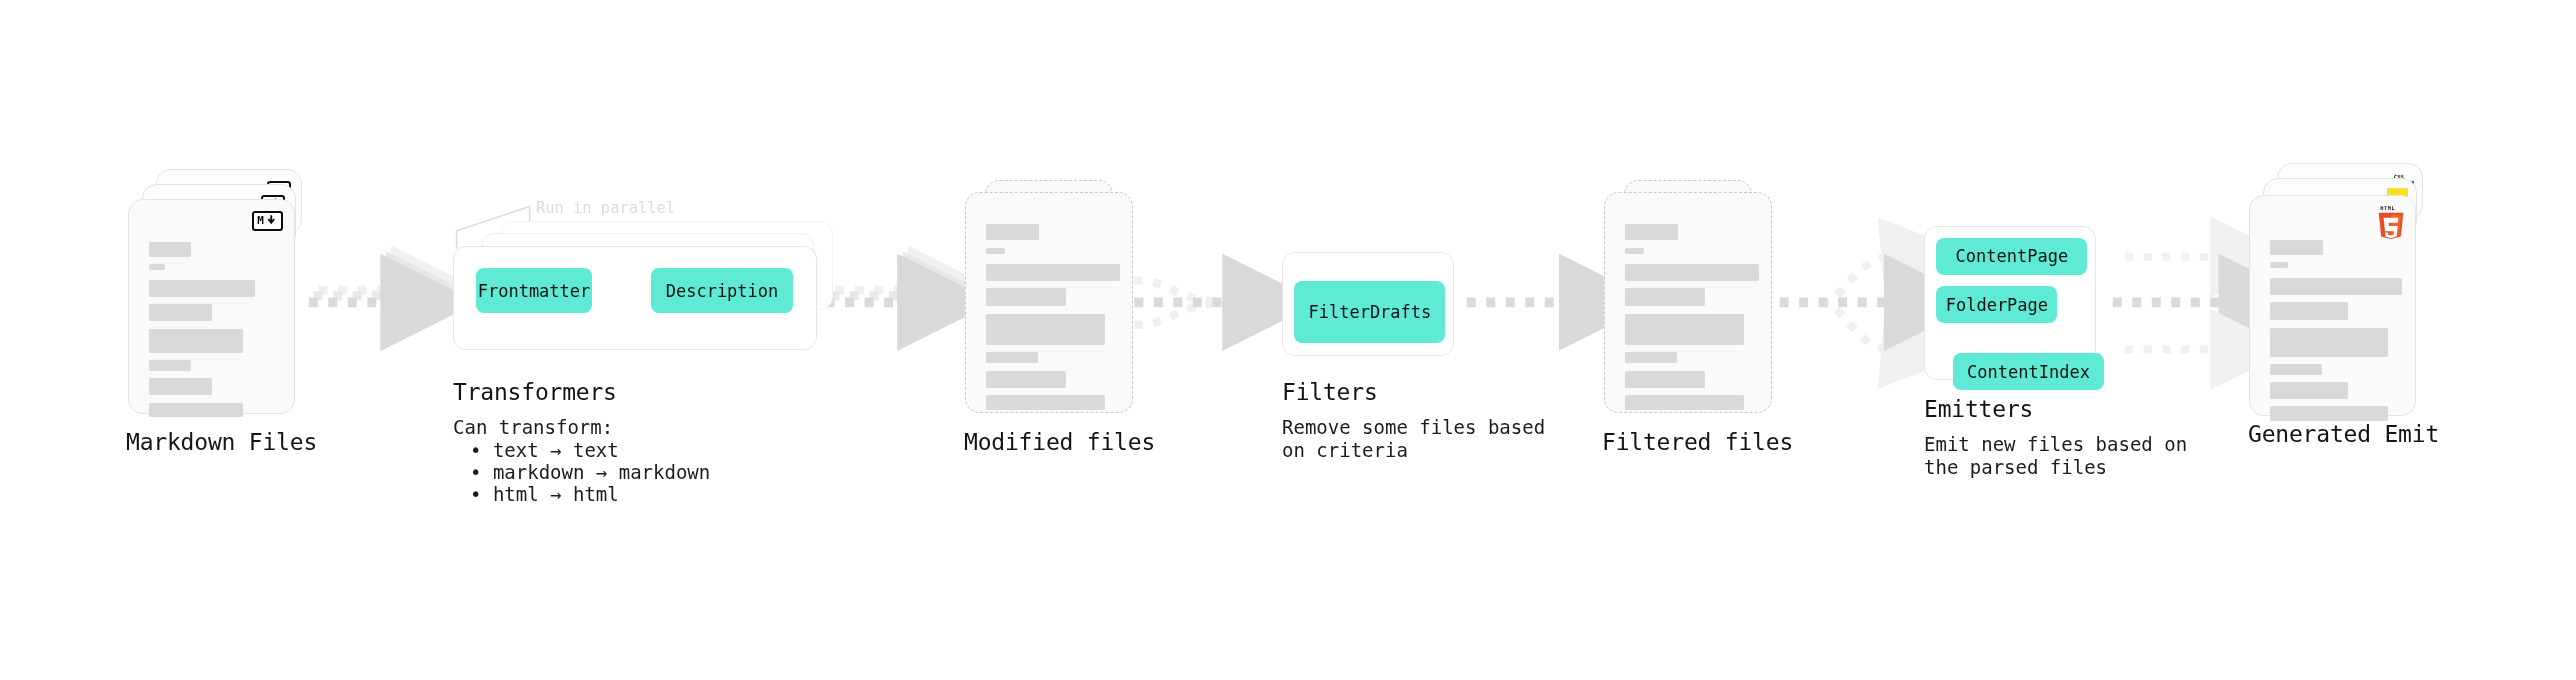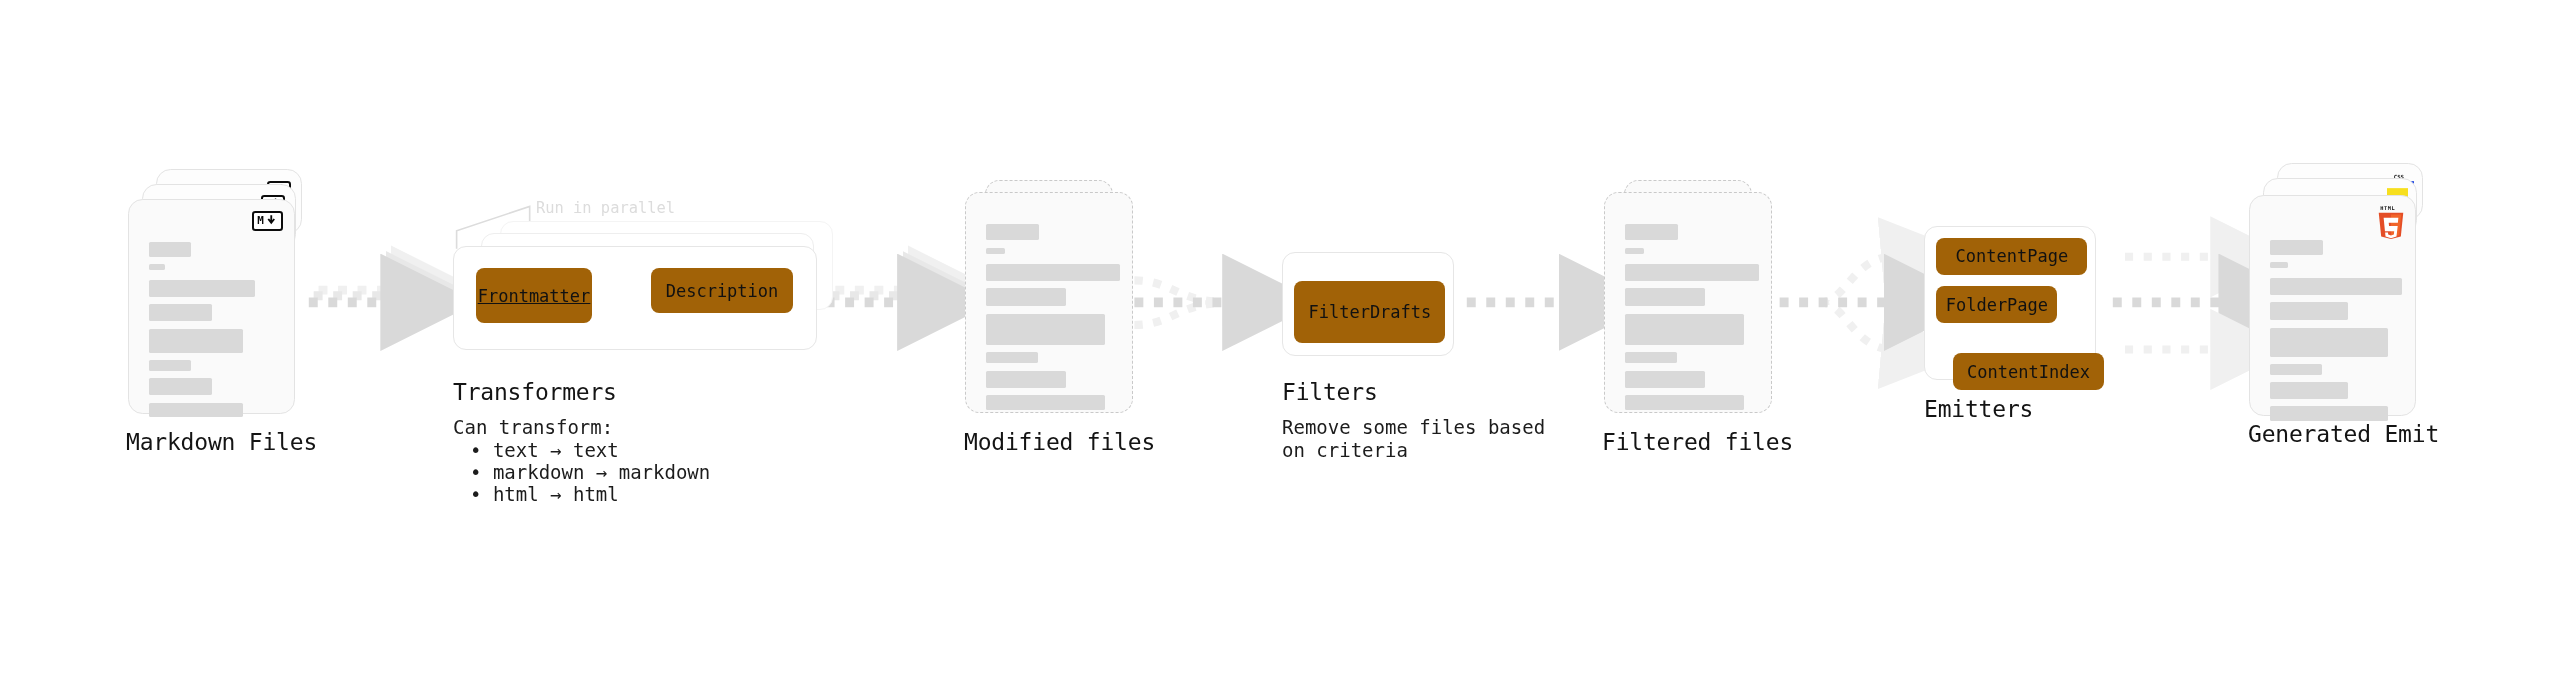--- a/index.html
+++ b/index.html
@@ -61,21 +61,21 @@
   
   .groupbox {
     position: absolute;
     border: 1.6px solid #e6e6e6;
     border-radius: 13px;
     background: #ffffff;
     box-sizing: border-box;
   }
   .chip {
     position: absolute;
-    background: #a16207;
+    background: #5eead4;
     border-radius: 8.1px;
     color: #111;
     font-size: 17px;
     display: flex;
     align-items: center;
     justify-content: center;
     box-sizing: border-box;
     white-space: nowrap;
   }
   .chip.ghost1 { background: #e4e4e4; }
@@ -232,21 +232,21 @@
       <marker id="tHeadC" markerWidth="8" markerHeight="8" refX="4" refY="4" orient="auto">
         <path d="M0,0 L8,4 L0,8 z" fill="#cfcfcf"></path>
       </marker>
     </defs>
     <line x1="22" y1="6" x2="56" y2="6" stroke="#ebebeb" stroke-width="2" marker-end="url(#tHeadA)"></line>
     <line x1="16" y1="20" x2="52" y2="20" stroke="#e2e2e2" stroke-width="2" marker-end="url(#tHeadB)"></line>
     <line x1="8" y1="34" x2="48" y2="34" stroke="#cfcfcf" stroke-width="2" marker-end="url(#tHeadC)"></line>
   </svg>
 
   <div class="groupbox" style="left:453px; top:246px; width:364px; height:104px;">
-    <div class="chip" style="left:22px; top:21px; width:116px; height:55px;text-decoration:underline;">Frontmatter</div>
+    <div class="chip" style="left:22px; top:21px; width:116px; height:45px;">Frontmatter</div>
     <div class="chip" style="left:197px; top:21px; width:142px; height:45px;">Description</div>
   </div>
 
   <div class="title" style="left:453px; top:379px;">Transformers</div>
   <div class="subtitle" style="left:453px; top:416px;">Can transform:</div>
   <div class="subtitle" style="left:470px; top:439px;">• text → text</div>
   <div class="subtitle" style="left:470px; top:461px;">• markdown → markdown</div>
   <div class="subtitle" style="left:470px; top:483px;">• html → html</div>
 
   <div class="doc-stack" style="left:965px; top:180px; width:187px; height:252px;">
@@ -293,20 +293,22 @@
 
   <div class="title" style="left:1602px; top:429px;">Filtered files</div>
 
   <div class="groupbox" style="left:1924px; top:226px; width:172px; height:154px;">
     <div class="chip" style="left:11.4px; top:10.6px; width:151px; height:37px;">ContentPage</div>
     <div class="chip" style="left:11.4px; top:59px; width:121px; height:37px;">FolderPage</div>
     <div class="chip" style="left:28px; top:106px; width:151px; height:37px;margin-top:20px;">ContentIndex</div>
   </div>
 
   <div class="title" style="left:1924px; top:396px;">Emitters</div>
+  <div class="subtitle" style="left:1924px; top:433px;">Emit new files based on
+the parsed files</div>
 
   <div class="doc-stack" style="left:2249px; top:163px; width:195px; height:268px;">
 
     <div class="doc" style="left:28px; top:0px; width:146px; height:57px; background:#fdfdfd;">
       <svg class="abs" style="right:8.1px; top:9px;" width="21" height="13" viewBox="0 0 26 16">
         <text x="1" y="8" font-family="DejaVu Sans Mono, monospace" font-size="7" font-weight="bold" fill="#111">CSS</text>
         <rect x="0" y="10" width="26" height="3" fill="#264de4"></rect>
       </svg>
     </div>
 

